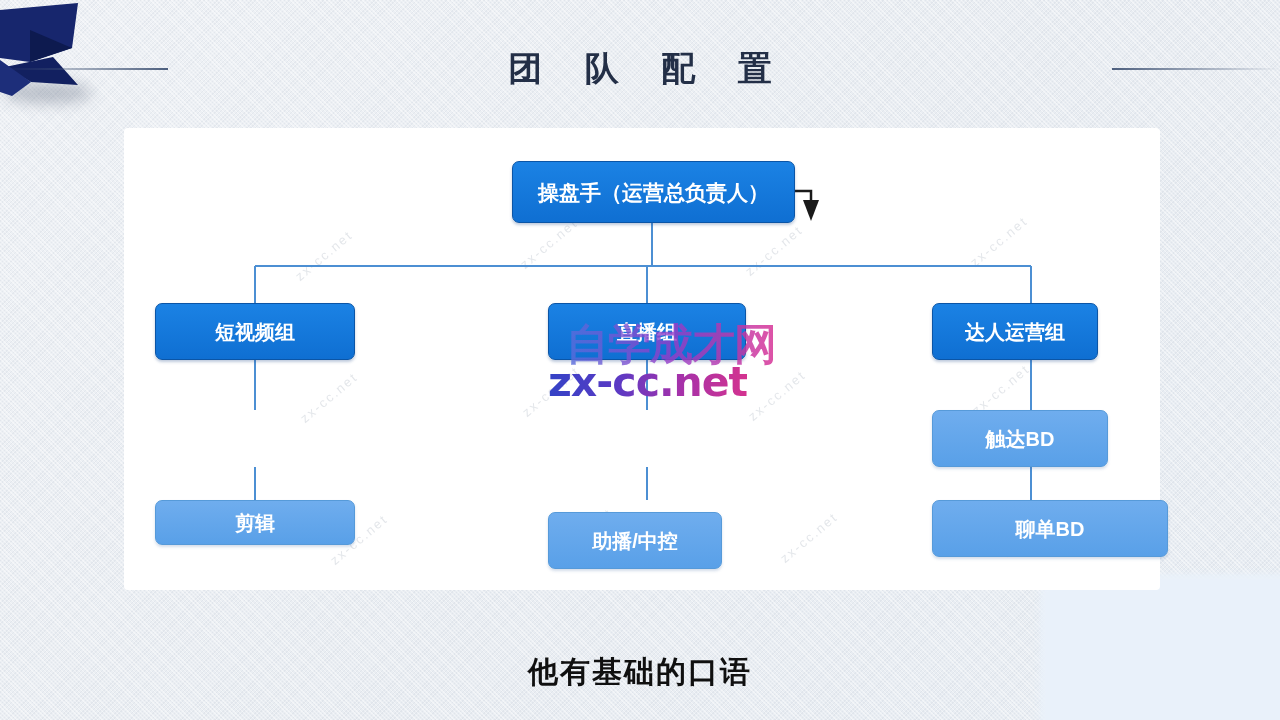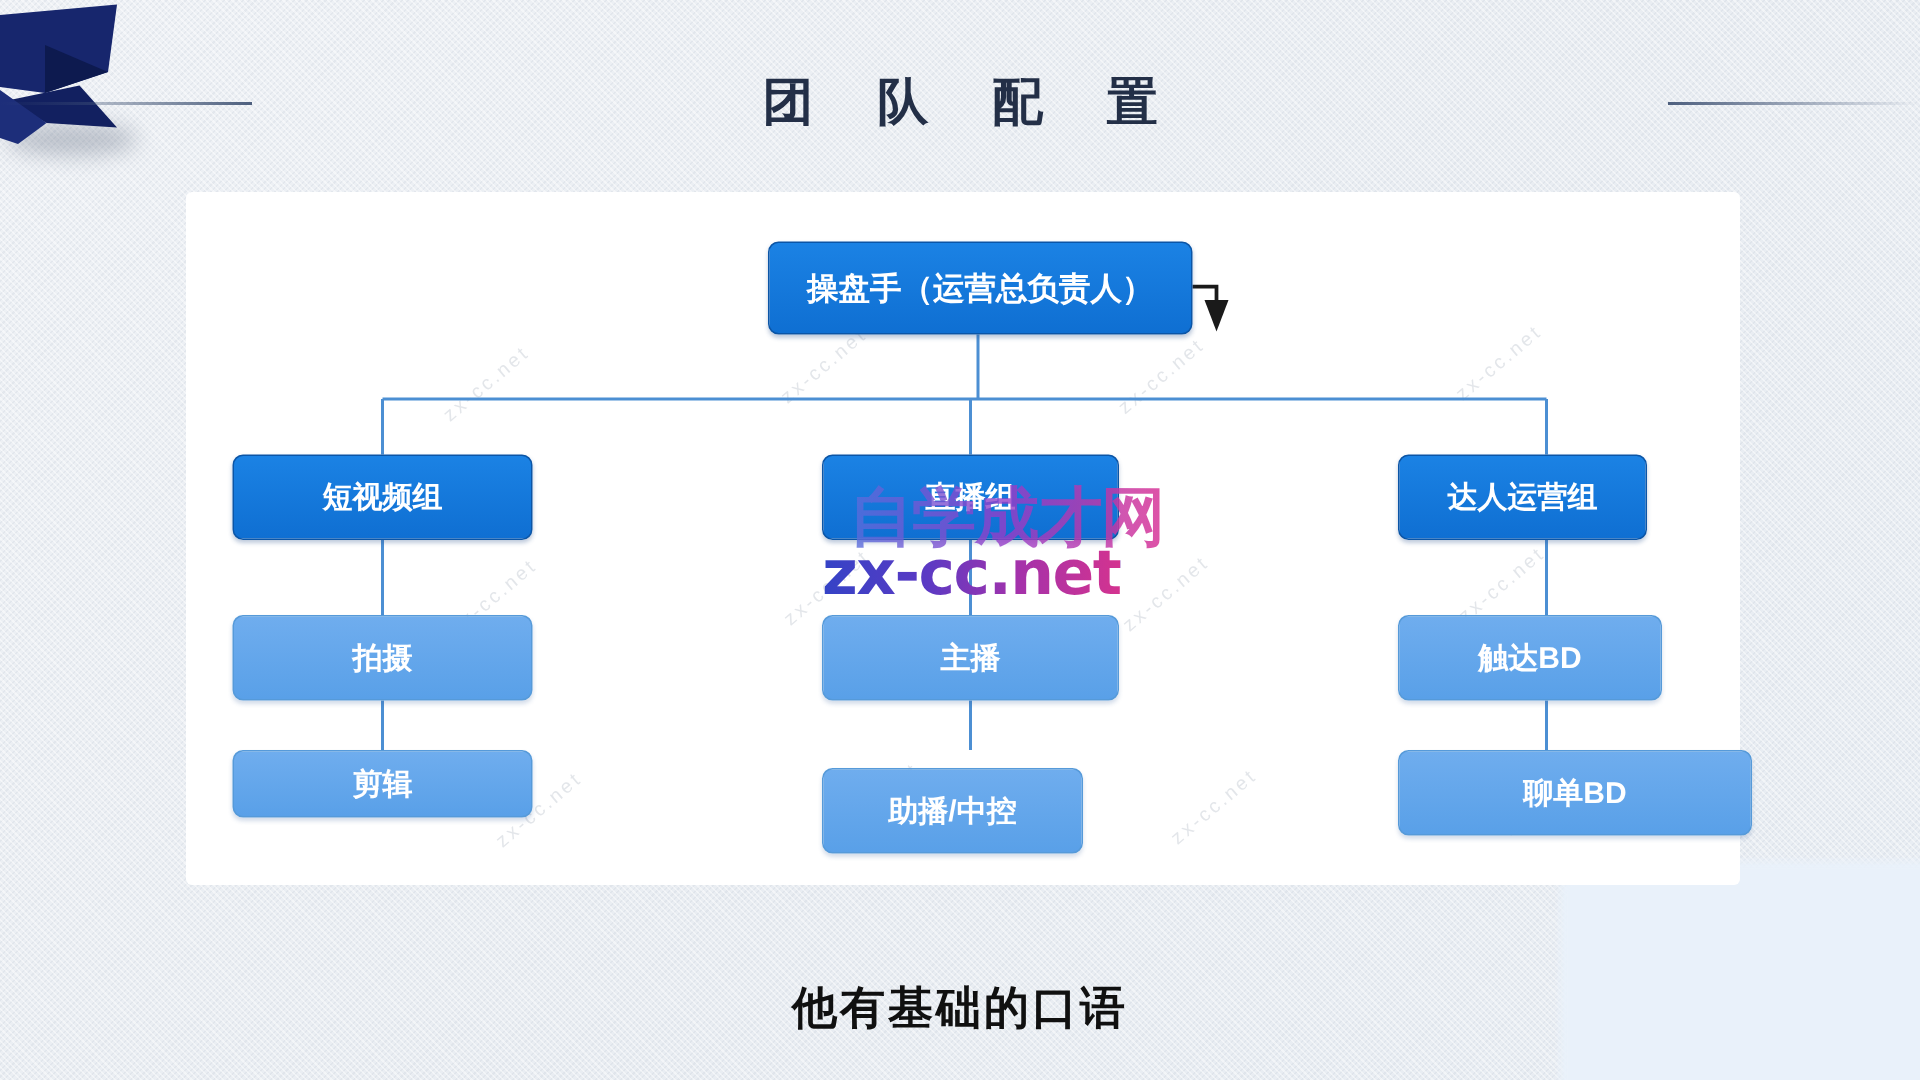--- a/index.html
+++ b/index.html
@@ -132,25 +132,23 @@
                M131,339 V372 M523,339 V372 M907,339 V372" fill="none" stroke="#4c8fd3" stroke-width="2"></path>
       <g>
         <path d="M671,63 H687 V74" fill="none" stroke="#1a1a1a" stroke-width="2.5"></path>
         <polygon points="679,72 695,72 687,93" fill="#1a1a1a"></polygon>
       </g>
     </svg>
 
     <div class="node node-primary node-root" style="left:388px;top:33px;width:283px;height:62px">操盘手（运营总负责人）</div>
 
     <div class="node node-primary" style="left:31px;top:175px;width:200px;height:57px">短视频组</div>
-    <div class="node node-secondary" style="left:31px;top:282px;width:200px;height:57px">拍摄</div>
     <div class="node node-secondary" style="left:31px;top:372px;width:200px;height:45px">剪辑</div>
 
     <div class="node node-primary" style="left:424px;top:175px;width:198px;height:57px">直播组</div>
-    <div class="node node-secondary" style="left:424px;top:282px;width:198px;height:57px">主播</div>
     <div class="node node-secondary" style="left:424px;top:384px;width:174px;height:57px">助播/中控</div>
 
     <div class="node node-primary" style="left:808px;top:175px;width:166px;height:57px">达人运营组</div>
     <div class="node node-secondary" style="left:808px;top:282px;width:176px;height:57px">触达BD</div>
     <div class="node node-secondary" style="left:808px;top:372px;width:236px;height:57px">聊单BD</div>
 
     <div class="wm-cn">自学成才网</div>
     <div class="wm-url">zx-cc.net</div>
   </div>
 

